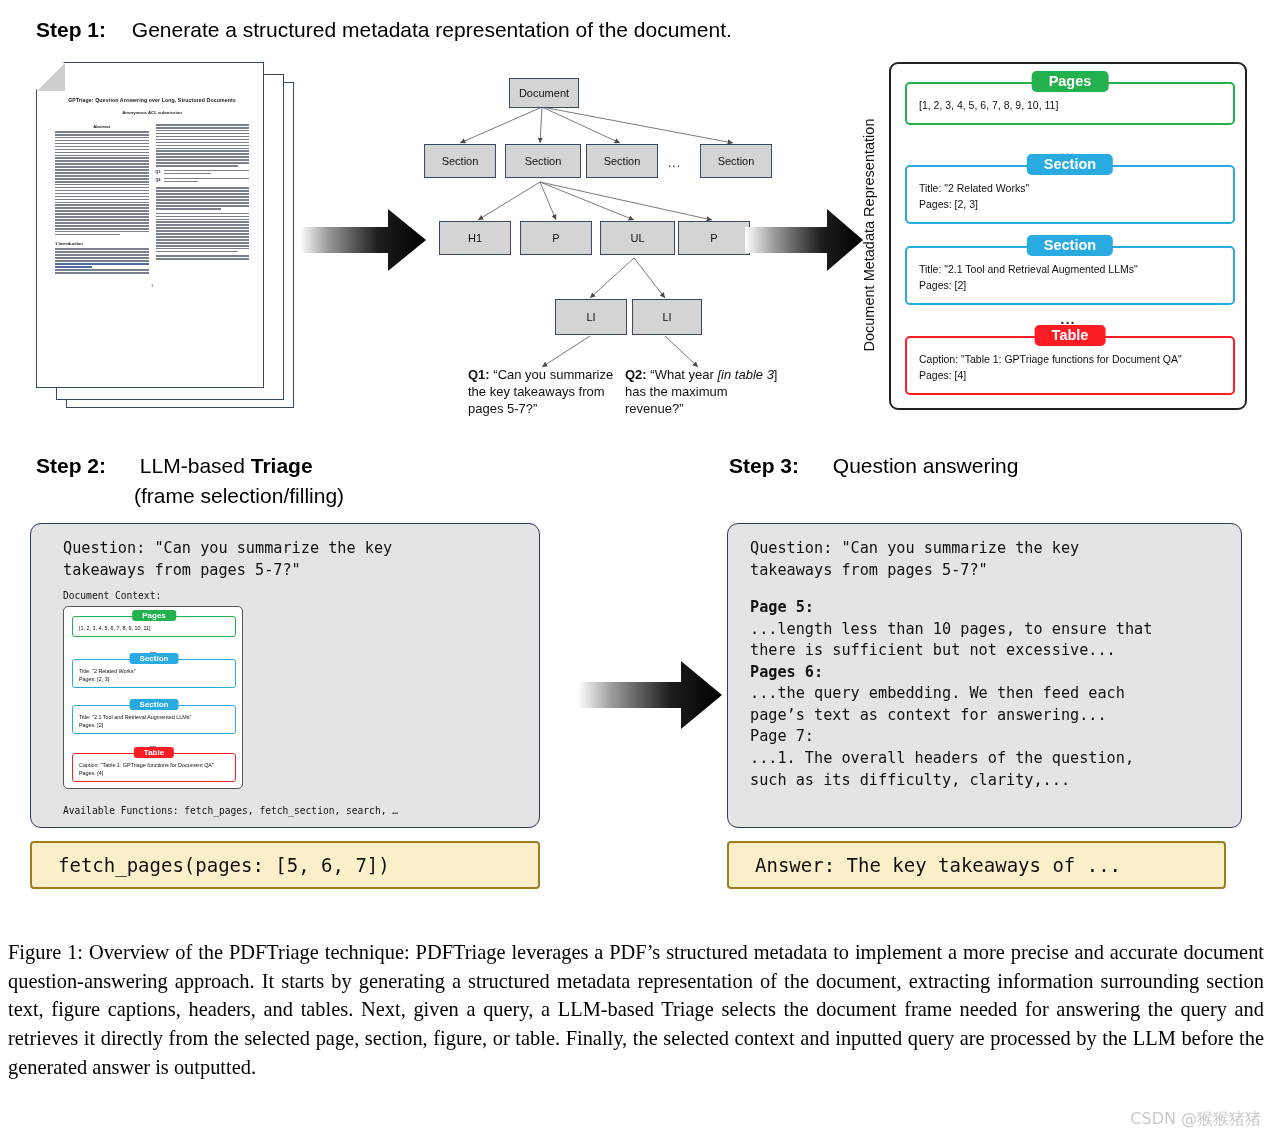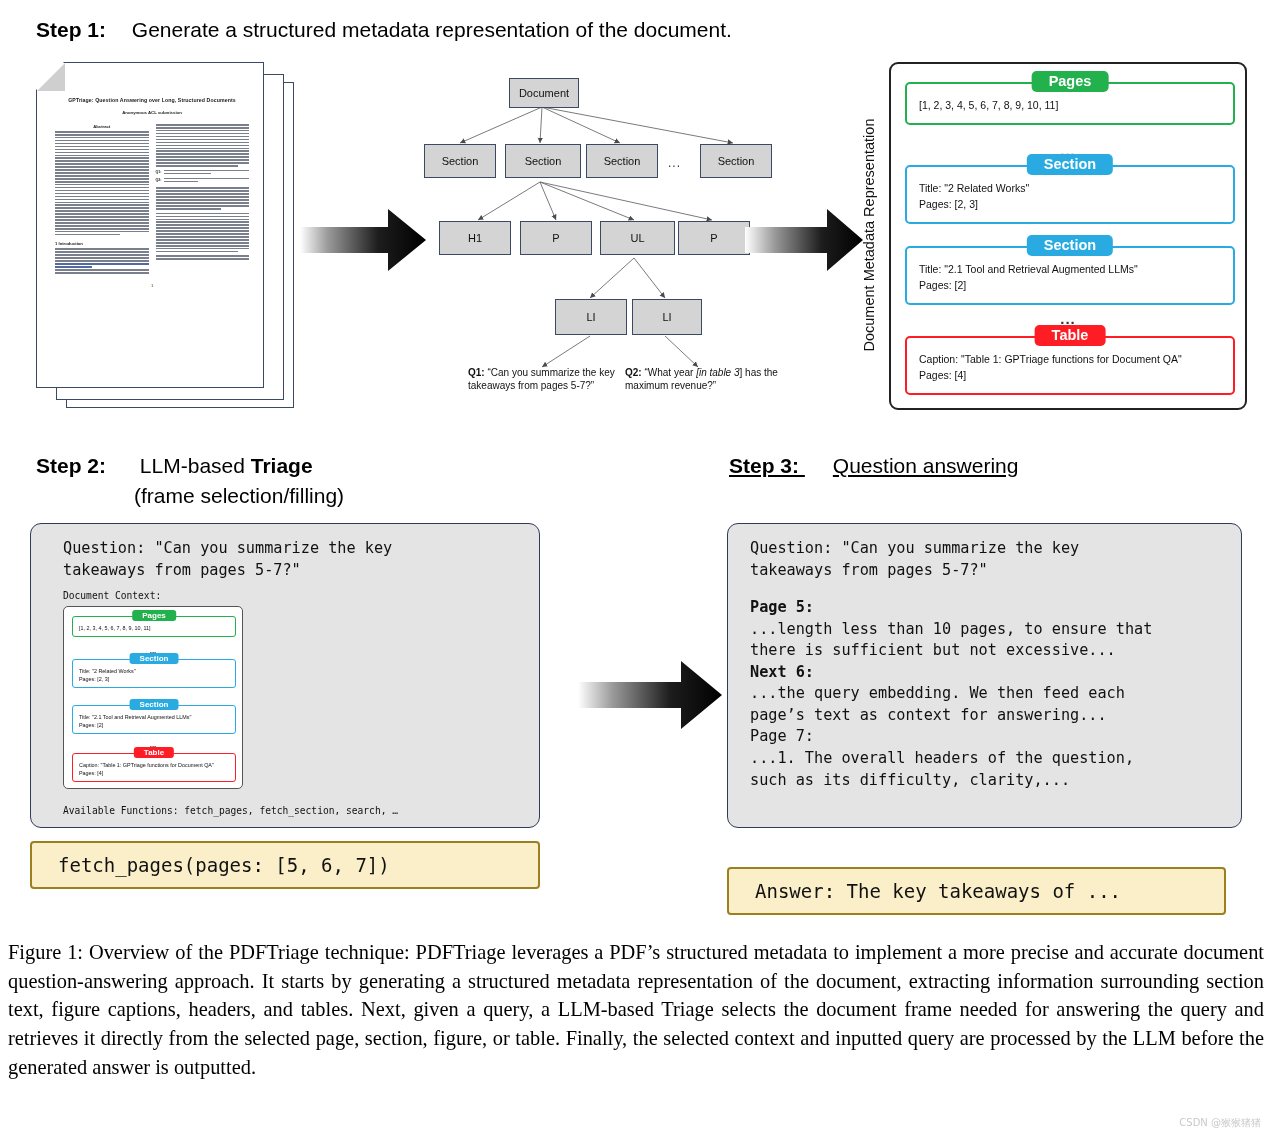--- a/index.html
+++ b/index.html
@@ -67,21 +67,21 @@
     position: absolute;
     background: #d4d4d4;
     border: 1px solid #3b4a63;
     font-size: 11px;
     color: #111;
     display: flex; align-items: center; justify-content: center;
     text-align: center;
   }
   .tdots { position: absolute; font-size: 12px; color: #333; letter-spacing:1px;}
   .qtext {
-    position: absolute; font-size: 10px; line-height: 1.32; color:#111;
+    position: absolute; font-size: 13px; line-height: 1.32; color:#111;
     width: 160px;
   }
   .qtext b { font-weight: bold; }
   .qtext i { font-style: italic; }
 
   
   #meta-panel {
     left: 889px; top: 62px; width: 358px; height: 348px;
     border: 2.2px solid #222; border-radius: 9px; background: #fff;
   }
@@ -143,21 +143,21 @@
   
   #caption {
     position:absolute; left: 8px; top: 938px; width: 1256px;
     font-family: "Liberation Serif", serif;
     font-size: 20.4px; line-height: 1.405; color: #000;
     text-align: justify;
   }
   #caption b { font-weight: normal; }
   #watermark {
     position:absolute; right: 10px; bottom: 12px;
-    font-size: 10px; color: #c9c9c9;
+    font-size: 16px; color: #c9c9c9;
     font-family: "DejaVu Sans", sans-serif;
   }
 </style>
 </head>
 <body>
 
 <div class="step-head" style="left:36px; top:18px;">
   <span class="lbl">Step 1:</span>
   <span class="txt" style="margin-left:20px;">Generate a structured metadata representation of the document.</span>
 </div>
@@ -463,42 +463,42 @@
     <linearGradient id="ga3" x1="0" y1="0" x2="1" y2="0">
       <stop offset="0%" stop-color="#ffffff"></stop>
       <stop offset="24%" stop-color="#9a9a9a"></stop>
       <stop offset="64%" stop-color="#1d1d1d"></stop>
       <stop offset="100%" stop-color="#000000"></stop>
     </linearGradient>
   </defs>
   <path d="M0,27 L103,27 L103,6 L144,40 L103,74 L103,53 L0,53 Z" fill="url(#ga3)"></path>
 </svg>
 
-<div class="step-head" style="left:729px; top:451px; line-height:1.45;text-decoration:underline;">
+<div class="step-head" style="left:729px; top:451px; line-height:1.45;">
   <span class="lbl">Step 3:</span>
   <span class="txt" style="margin-left:28px;">Question answering</span>
   <div style="margin-left:103px;margin-top:38px;">with selected context</div>
 </div>
 
 <div class="codepanel" style="left:727px; top:523px; width:515px; height:305px;">
   <div class="mono q-big" style="position:absolute; left:22px; top:14px;">Question: "Can you summarize the key
 takeaways from pages 5-7?"</div>
 
   <div style="position:absolute; left:22px; top:73px;">
     <div class="mono ans-mono" style="font-weight:bold;">Page 5:</div>
     <div class="mono ans-mono">...length less than 10 pages, to ensure that
 there is sufficient but not excessive...</div>
-    <div class="mono ans-mono" style="font-weight:bold;">Next 6:</div>
+    <div class="mono ans-mono" style="font-weight:bold;">Pages 6:</div>
     <div class="mono ans-mono">...the query embedding. We then feed each
 page’s text as context for answering...</div>
     <div class="mono ans-mono" style="font-weight:normal;">Page 7:</div>
     <div class="mono ans-mono">...1. The overall headers of the question,
 such as its difficulty, clarity,...</div>
   </div>
 </div>
 
-<div class="ansbox" style="left:727px; top:867px; width:499px; height:48px;">
+<div class="ansbox" style="left:727px; top:841px; width:499px; height:48px;">
   <span class="mono t">Answer: The key takeaways of ...</span>
 </div>
 
 <div id="caption"><span>Figure 1: </span><b>Overview of the PDFTriage technique</b><span>: PDFTriage leverages a PDF’s structured metadata to implement a more precise and accurate document question-answering approach. It starts by generating a structured metadata representation of the document, extracting information surrounding section text, figure captions, headers, and tables. Next, given a query, a LLM-based Triage selects the document frame needed for answering the query and retrieves it directly from the selected page, section, figure, or table.  Finally, the selected context and inputted query are processed by the LLM before the generated answer is outputted.</span></div>
 
 <div id="watermark">CSDN @猴猴猪猪</div>
 
 </body></html>

